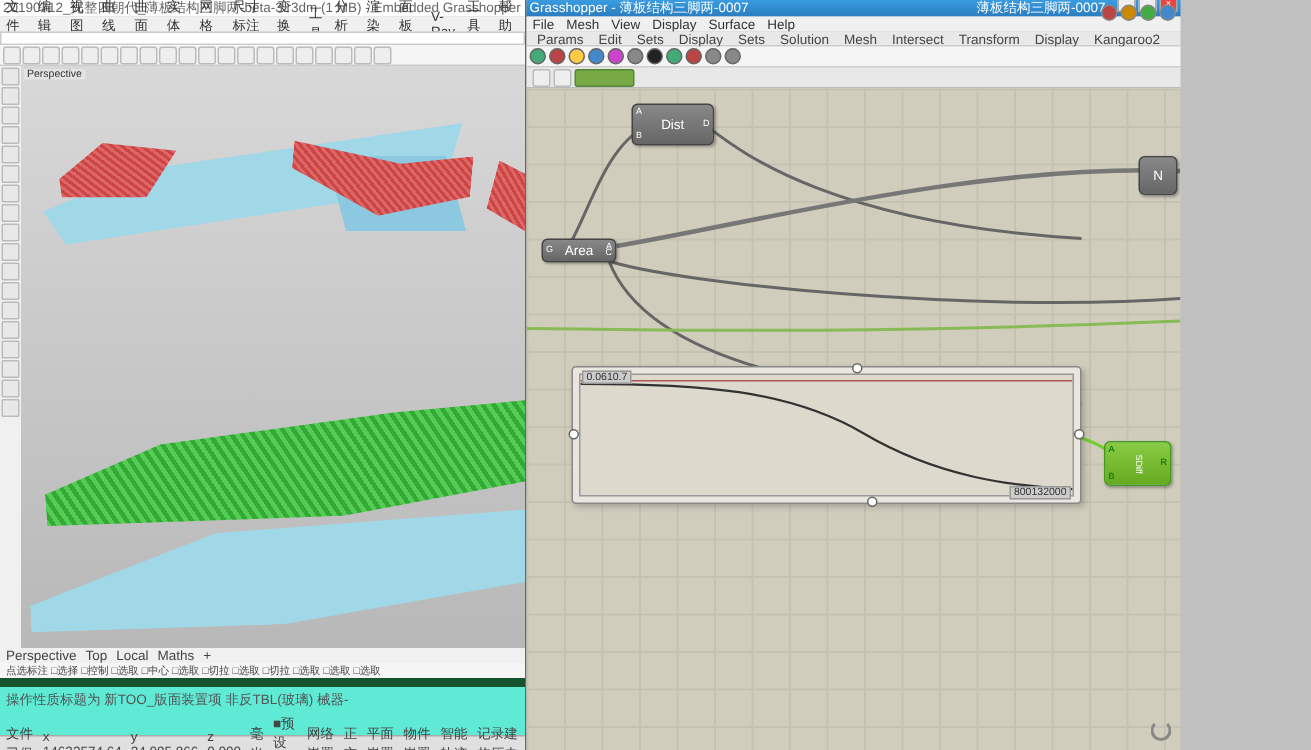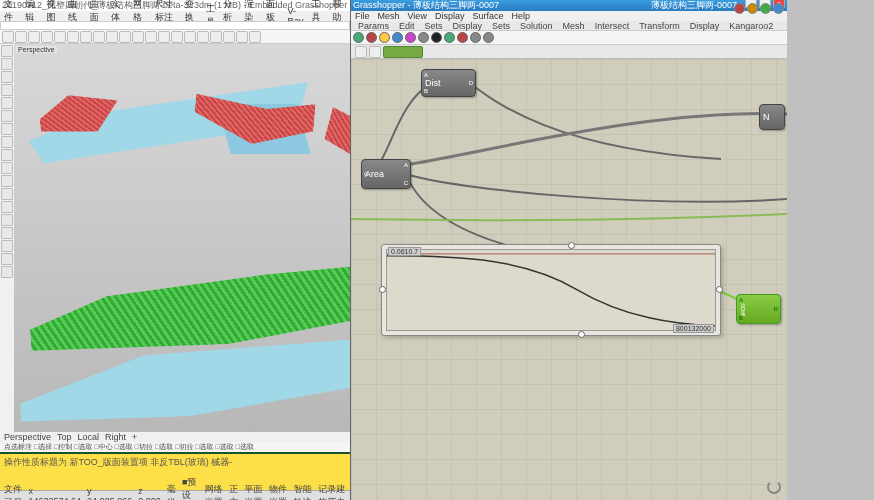--- a/index.html
+++ b/index.html
@@ -34,28 +34,28 @@
 .shape{position:absolute}
 .ribbon-blue1{top:55px;left:15px;width:280px;height:50px;background:#a0d8e8;transform:skewY(-8deg) rotate(-3deg);clip-path:polygon(0 30%,25% 0,100% 20%,95% 100%,5% 80%)}
 .ribbon-blue2{top:60px;left:210px;width:80px;height:50px;background:#8cc8e0;transform:skewX(15deg)}
 .ribbon-red1{top:50px;left:25px;width:80px;height:40px;background:repeating-linear-gradient(45deg,#c44,#c44 2px,#d66 2px,#d66 4px);transform:rotate(-8deg);clip-path:polygon(0 50%,40% 0,100% 30%,70% 100%,0 80%)}
 .ribbon-red2{top:55px;left:180px;width:120px;height:45px;background:repeating-linear-gradient(45deg,#c44,#c44 2px,#d66 2px,#d66 4px);transform:rotate(5deg);clip-path:polygon(0 0,60% 20%,100% 0,100% 60%,50% 100%,0 40%)}
 .ribbon-red3{top:75px;left:310px;width:100px;height:55px;background:repeating-linear-gradient(45deg,#c44,#c44 2px,#d66 2px,#d66 4px);transform:rotate(15deg);clip-path:polygon(0 0,100% 40%,80% 100%,0 60%)}
 .ribbon-green{top:230px;left:15px;width:395px;height:70px;background:repeating-linear-gradient(60deg,#3a3,#3a3 3px,#5c5 3px,#5c5 6px);transform:rotate(-4deg);clip-path:polygon(0 60%,20% 20%,60% 5%,100% 0,95% 70%,50% 100%,0 90%)}
 .ribbon-blue3{top:300px;left:5px;width:420px;height:70px;background:#a0d8e8;transform:rotate(-3deg);clip-path:polygon(0 70%,30% 10%,100% 0,95% 60%,40% 100%,0 95%)}
 .bottom-tabs{height:10px;background:#f0f0f0;display:flex;gap:6px;padding:0 4px;align-items:center;font-size:7px;color:#444}
 .optrow{height:10px;background:#f5f5f5;font-size:7px;padding:0 4px;display:flex;align-items:center;color:#444;white-space:nowrap;overflow:hidden}
-.cmdpanel{height:38px;background:#fde047;border-top:2px solid #14532d;font-size:7px;padding:2px 4px;color:#555;overflow:hidden}
+.cmdpanel{height:38px;background:#5eead4;border-top:6px solid #14532d;font-size:7px;padding:2px 4px;color:#555;overflow:hidden}
 .statusbar{height:10px;background:#e0e0e0;display:flex;gap:6px;padding:0 4px;align-items:center;font-size:7px;color:#444;border-top:1px solid #aaa}
 
 .gh-strip{height:14px;background:#e8e8e8;display:flex;align-items:center;padding:0 4px;gap:2px;border-bottom:1px solid #bbb}
 .gh-green{width:40px;height:12px;background:#7a4;border:1px solid #583;border-radius:2px}
 .gh-canvas{flex:1;background:#d0cdbd;background-image:linear-gradient(#c5c2b2 1px,transparent 1px),linear-gradient(90deg,#c5c2b2 1px,transparent 1px);background-size:25px 25px;position:relative;overflow:hidden}
 .wire{position:absolute;stroke:#666;stroke-width:2;fill:none}
-.node{position:absolute;background:linear-gradient(#888,#666);border:1px solid #444;border-radius:4px;color:#fff;font-size:7px;display:flex;align-items:center;justify-content:flex-start;box-shadow:1px 1px 2px rgba(0,0,0,0.3)}
+.node{position:absolute;background:linear-gradient(#888,#666);border:1px solid #444;border-radius:4px;color:#fff;font-size:7px;display:flex;align-items:center;justify-content:center;box-shadow:1px 1px 2px rgba(0,0,0,0.3)}
 .node .lab{padding:0 3px;writing-mode:horizontal-tb}
 .node-green{background:linear-gradient(#8c4,#6a2);border-color:#492}
 .graph-panel{position:absolute;left:30px;top:185px;width:340px;height:92px;background:#e8e6de;border:1px solid #888;border-radius:3px;box-shadow:2px 2px 4px rgba(0,0,0,0.2)}
 .graph-inner{position:absolute;left:4px;top:4px;right:4px;bottom:4px;background:#ddd9cc;border:1px solid #999}
 .graph-label{position:absolute;font-size:7px;color:#333;background:#ccc;padding:0 2px;border:1px solid #999}
 .handle{position:absolute;width:7px;height:7px;background:#fff;border:1px solid #666;border-radius:50%}
 .gh-corner{position:absolute;right:3px;top:3px;display:flex;gap:2px}
 .gh-corner div{width:11px;height:11px;border:1px solid #888;border-radius:50%}
 </style>
 </head>
@@ -140,21 +140,21 @@
       <div class="shape ribbon-red2"></div>
       <div class="shape ribbon-red3"></div>
       <div class="shape ribbon-blue3"></div>
       <div class="shape ribbon-green"></div>
     </div>
   </div>
   <div class="bottom-tabs">
     <span>Perspective</span>
     <span>Top</span>
     <span>Local</span>
-    <span>Right</span>
+    <span>Maths</span>
     <span>+</span>
   </div>
   <div class="optrow">点选标注 □选择 □控制 □选取 □中心 □选取 □切拉 □选取 □切拉 □选取 □选取 □选取</div>
   <div class="cmdpanel">
     <div>操作性质标题为 新TOO_版面装置项 非反TBL(玻璃) 械器-</div>
 
   </div>
   <div class="statusbar">
     <span>文件已保</span>
     <span>x 14632574.64</span>
@@ -237,21 +237,21 @@
       <path class="wire" d="M 60 105 C 150 90, 300 50, 436 55" style="stroke:#777;stroke-width:3"></path>
     </svg>
 
     <div class="node" style="left:70px;top:10px;width:55px;height:28px">
       <span style="position:absolute;left:2px;top:2px;font-size:6px">A</span>
       <span style="position:absolute;left:2px;bottom:2px;font-size:6px">B</span>
       <span class="lab">Dist</span>
       <span style="position:absolute;right:2px;font-size:6px">D</span>
     </div>
 
-    <div class="node" style="left:10px;top:100px;width:50px;height:30px">
+    <div class="node" style="left:10px;top:100px;width:50px;height:16px">
       <span style="position:absolute;left:2px;font-size:6px">G</span>
       <span class="lab">Area</span>
       <span style="position:absolute;right:2px;top:2px;font-size:6px">A</span>
       <span style="position:absolute;right:2px;bottom:2px;font-size:6px">C</span>
     </div>
 
     <div class="node" style="left:408px;top:45px;width:26px;height:26px">
       <span class="lab">N</span>
     </div>
 

